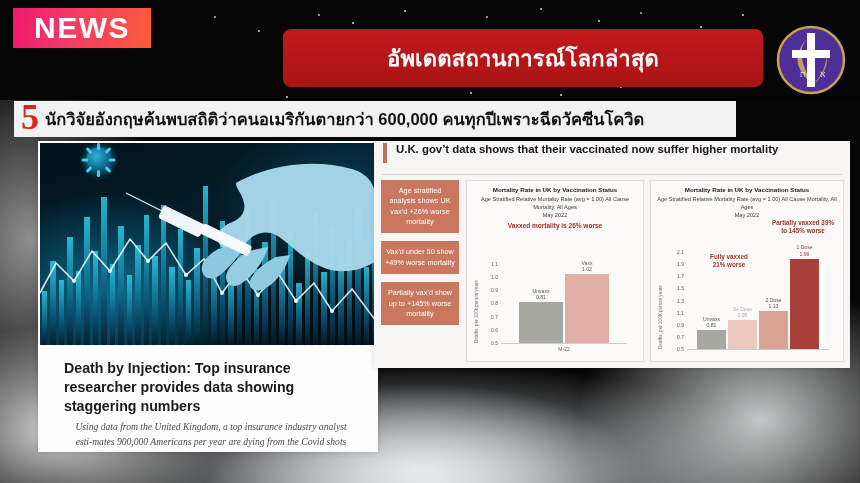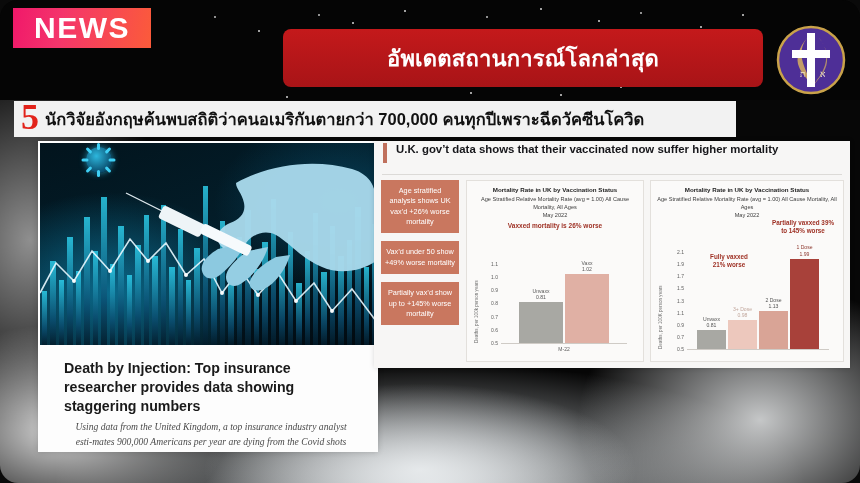--- a/index.html
+++ b/index.html
@@ -2,21 +2,21 @@
 <html><head>
 <meta charset="utf-8">
 <style>
   html,body{margin:0;padding:0;}
   body{
     width:860px;height:483px;overflow:hidden;
     font-family:"Liberation Sans", sans-serif;
     background:#0a0a0a;
     position:relative;
   }
-  #stage{position:absolute;inset:0;width:860px;height:483px;overflow:hidden;border-radius:18px;}
+  #stage{position:absolute;inset:0;width:860px;height:483px;overflow:hidden;}
 
   
   .bg-black{position:absolute;left:0;top:0;width:860px;height:483px;background:#070707;}
   .bg-marble{
     position:absolute;left:0;top:0;width:860px;height:483px;
     background:
       radial-gradient(ellipse 240px 150px at 60px 430px, rgba(255,255,255,.85), rgba(255,255,255,0) 70%),
       radial-gradient(ellipse 300px 120px at 420px 470px, rgba(235,238,240,.9), rgba(255,255,255,0) 72%),
       radial-gradient(ellipse 260px 200px at 760px 420px, rgba(245,247,248,.8), rgba(255,255,255,0) 70%),
       radial-gradient(ellipse 200px 260px at 30px 240px, rgba(255,255,255,.55), rgba(255,255,255,0) 70%),
@@ -222,21 +222,21 @@
       <path d="M42 12 C50 20 52 30 49 40 C46 50 40 55 38 60 C44 52 50 46 51 37 C52 27 48 18 42 12 Z" fill="#d8b05e" opacity=".7"></path>
       <rect x="31" y="8" width="8" height="54" fill="#ffffff"></rect>
       <rect x="16" y="25" width="38" height="8" fill="#ffffff"></rect>
       <text x="24" y="52" font-size="9" fill="#f0e7c8" font-family="'Liberation Serif',serif">ת</text>
       <text x="44" y="52" font-size="9" fill="#f0e7c8" font-family="'Liberation Serif',serif">א</text>
     </svg>
   </div>
 
   <div class="subhead">
     <div class="num">5</div>
-    <div class="txt">นักวิจัยอังกฤษค้นพบสถิติว่าคนอเมริกันตายกว่า 700,000 คนทุกปีเพราะฉีดวัคซีนโควิด</div>
+    <div class="txt">นักวิจัยอังกฤษค้นพบสถิติว่าคนอเมริกันตายกว่า 600,000 คนทุกปีเพราะฉีดวัคซีนโควิด</div>
   </div>
 
   <div class="article-card">
     <div class="article-photo">
       <div class="photo-bg"></div>
       <div class="photo-bars" id="photobars">
           <i style="height: 40%;"></i>
           <i style="height: 62%;"></i>
           <i style="height: 48%;"></i>
           <i style="height: 80%;"></i>

